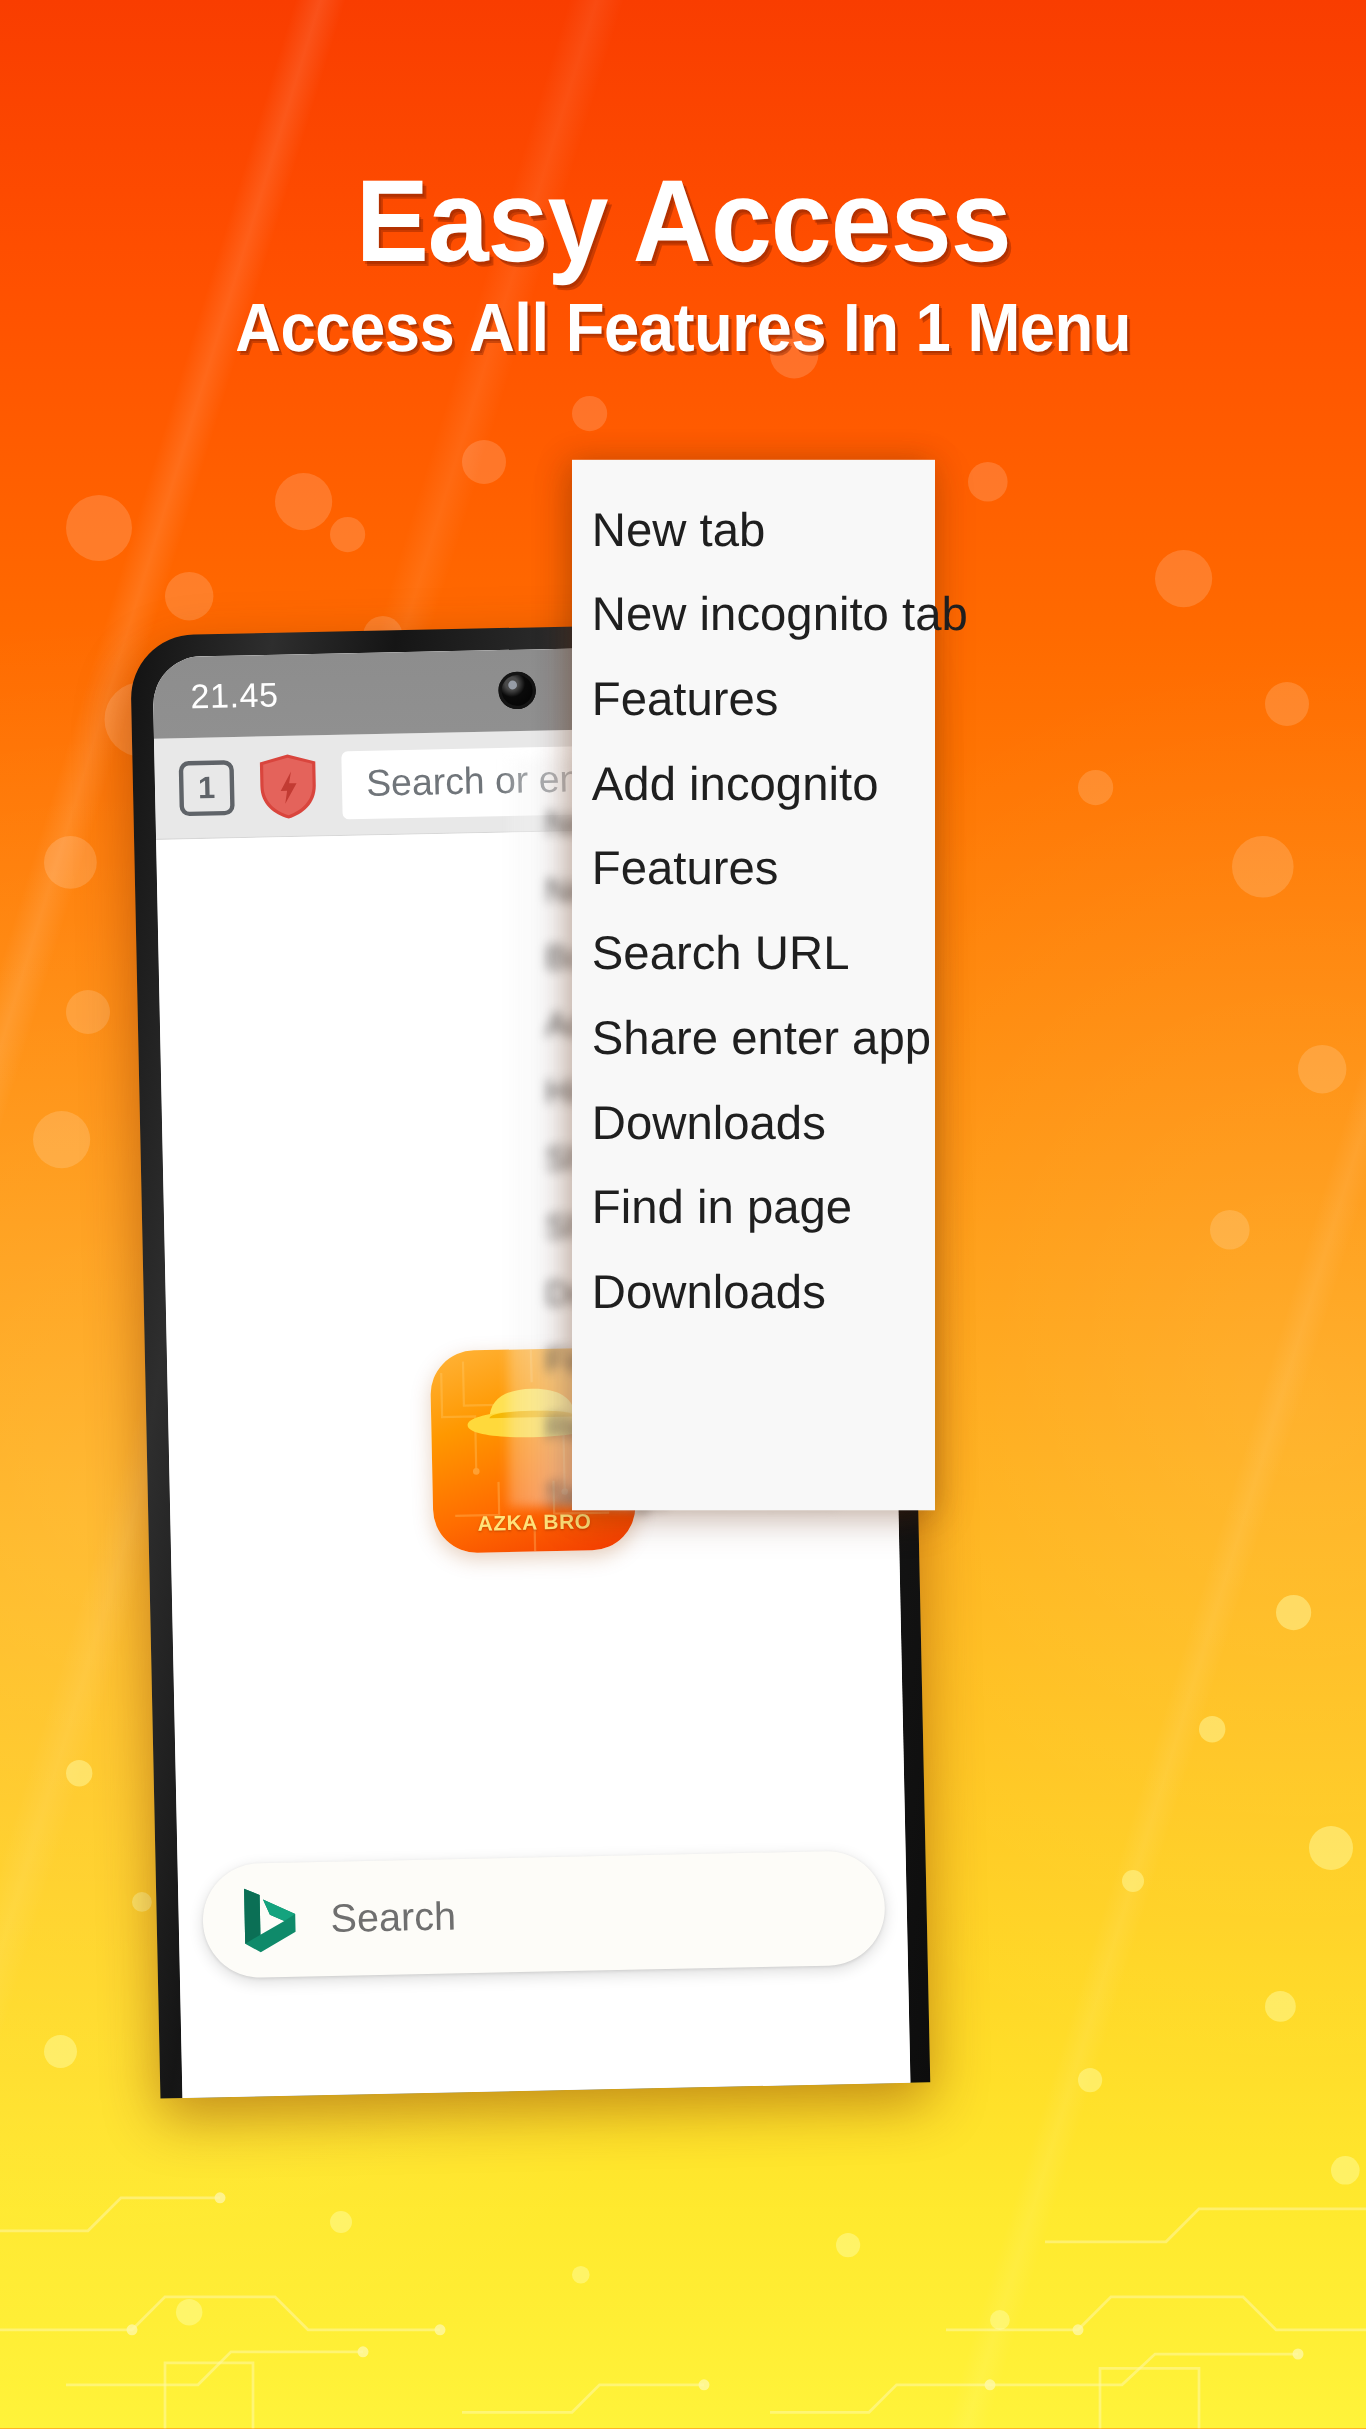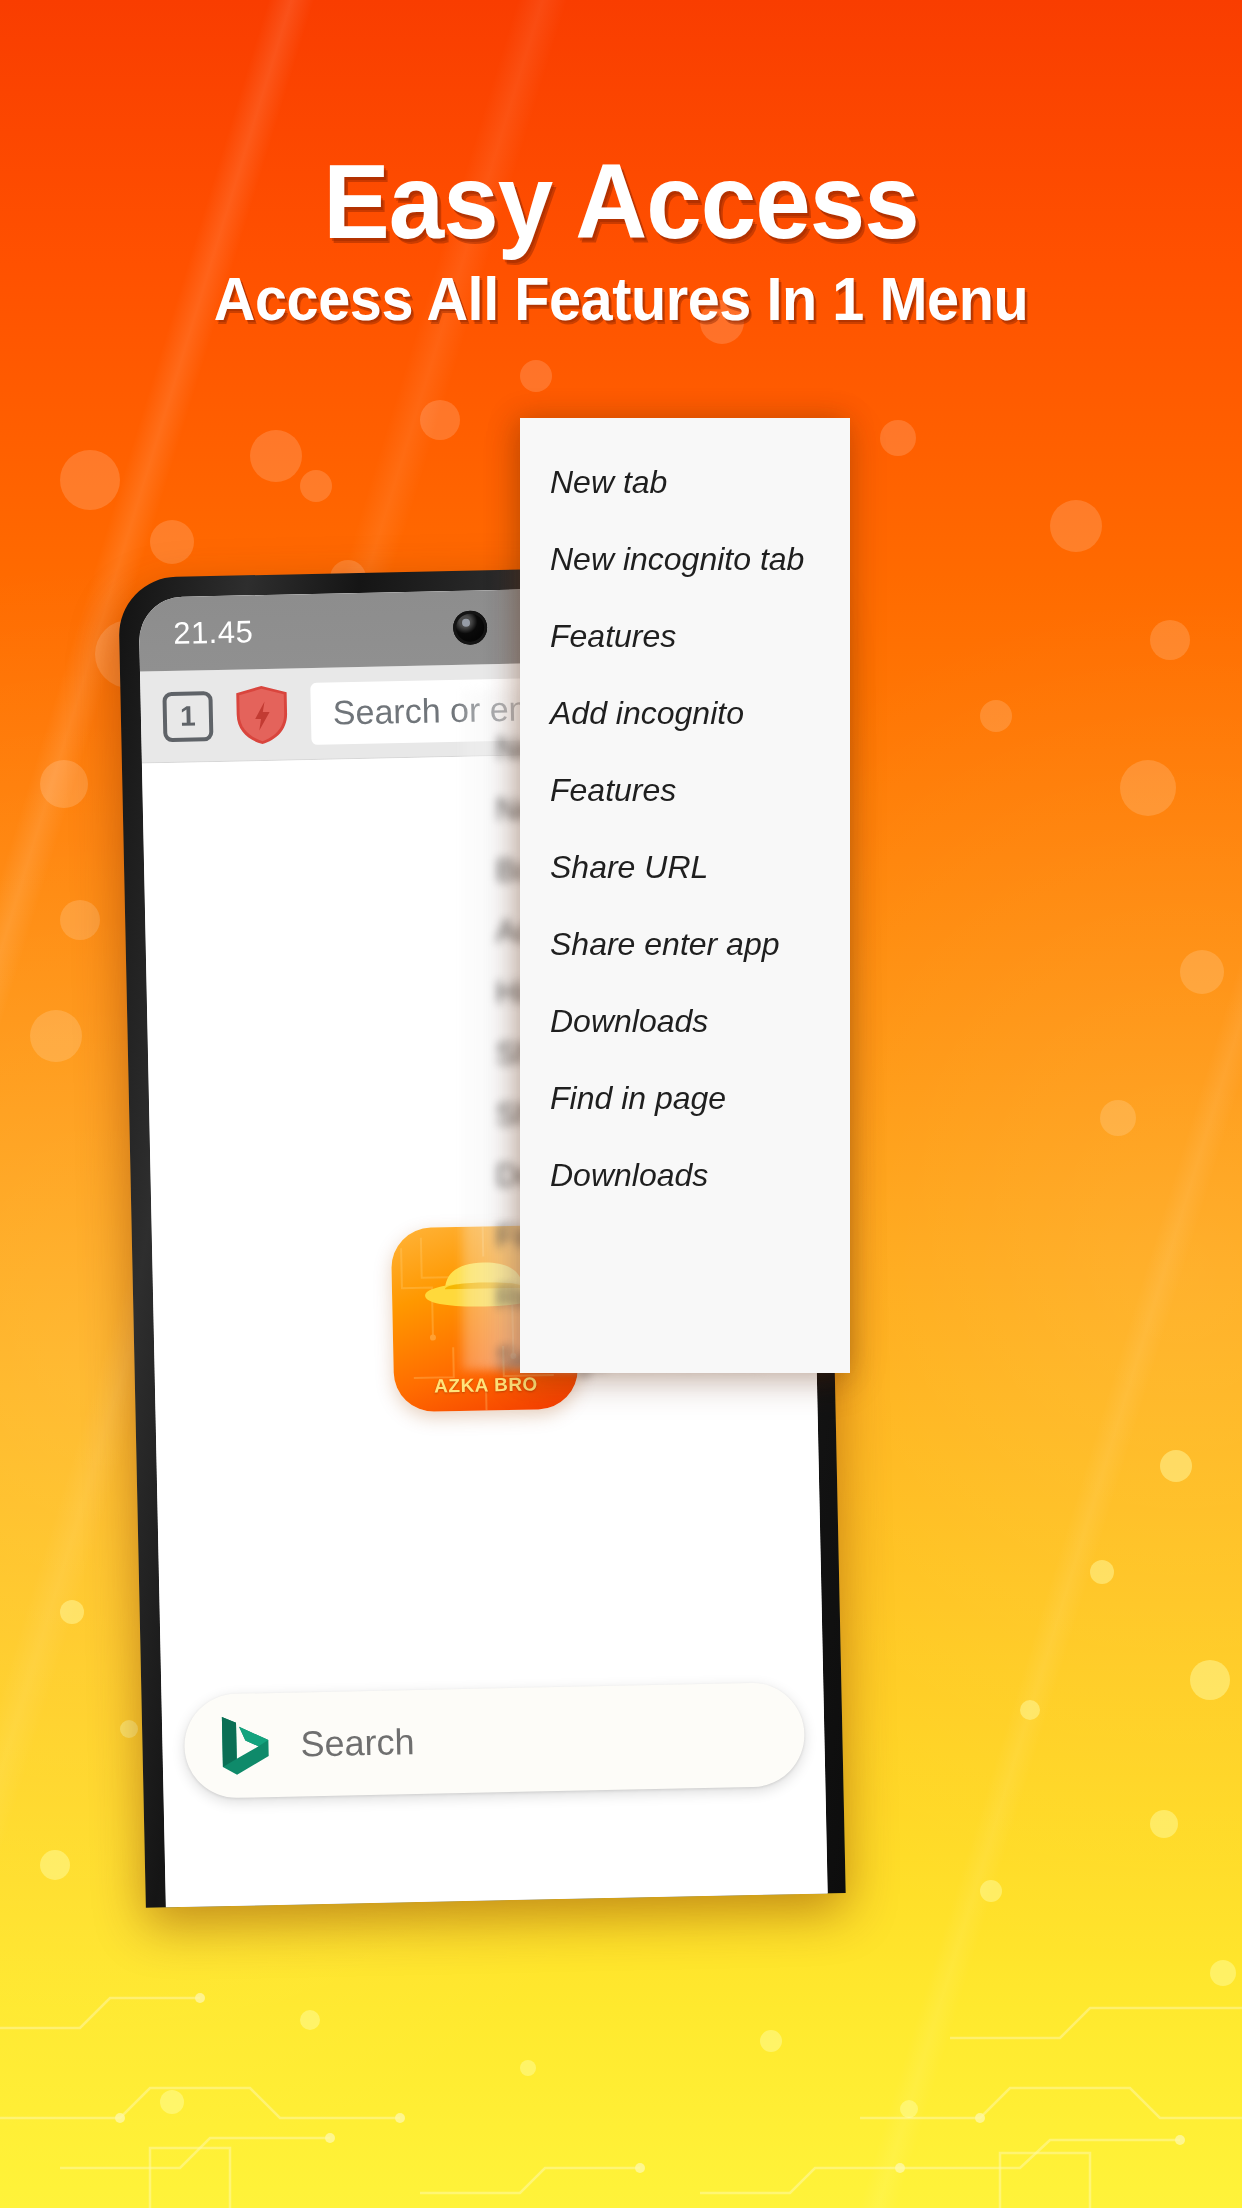--- a/index.html
+++ b/index.html
@@ -215,25 +215,24 @@
     left:520px; top:418px;
     width:330px; height:955px;
     background:#f8f8f8;
     z-index:30;
     box-shadow:-4px 0 26px rgba(90,35,0,.25), 0 10px 34px rgba(90,35,0,.22);
     padding:26px 0 22px 0;
   }
   .menu-item {
     height:77px;
     display:flex; align-items:center;
-    padding-left:30px;
+    padding-left:18px;
     color:#1f1f1f;
-    font-size:32px;
+    font-size:43px;
     white-space:nowrap;
-    font-style:italic;
   }
 </style>
 </head>
 <body>
 
 <div id="bg"></div>
 <div id="bg-sheen"></div>
 <div id="bokeh">
     <div class="dot" style="left: 60px; top: 450px; width: 60px; height: 60px;"></div>
     <div class="dot" style="left: 150px; top: 520px; width: 44px; height: 44px;"></div>
@@ -377,18 +376,18 @@
   <div class="gi">Reader mode</div>
   <div class="gi">Settings</div>
 </div>
 
 <div id="menu">
   <div class="menu-item">New tab</div>
   <div class="menu-item">New incognito tab</div>
   <div class="menu-item">Features</div>
   <div class="menu-item">Add incognito</div>
   <div class="menu-item">Features</div>
-  <div class="menu-item">Share URL</div>
+  <div class="menu-item">Search URL</div>
   <div class="menu-item">Share enter app</div>
   <div class="menu-item">Downloads</div>
   <div class="menu-item">Find in page</div>
   <div class="menu-item">Downloads</div>
 </div>
 
 </body></html>

